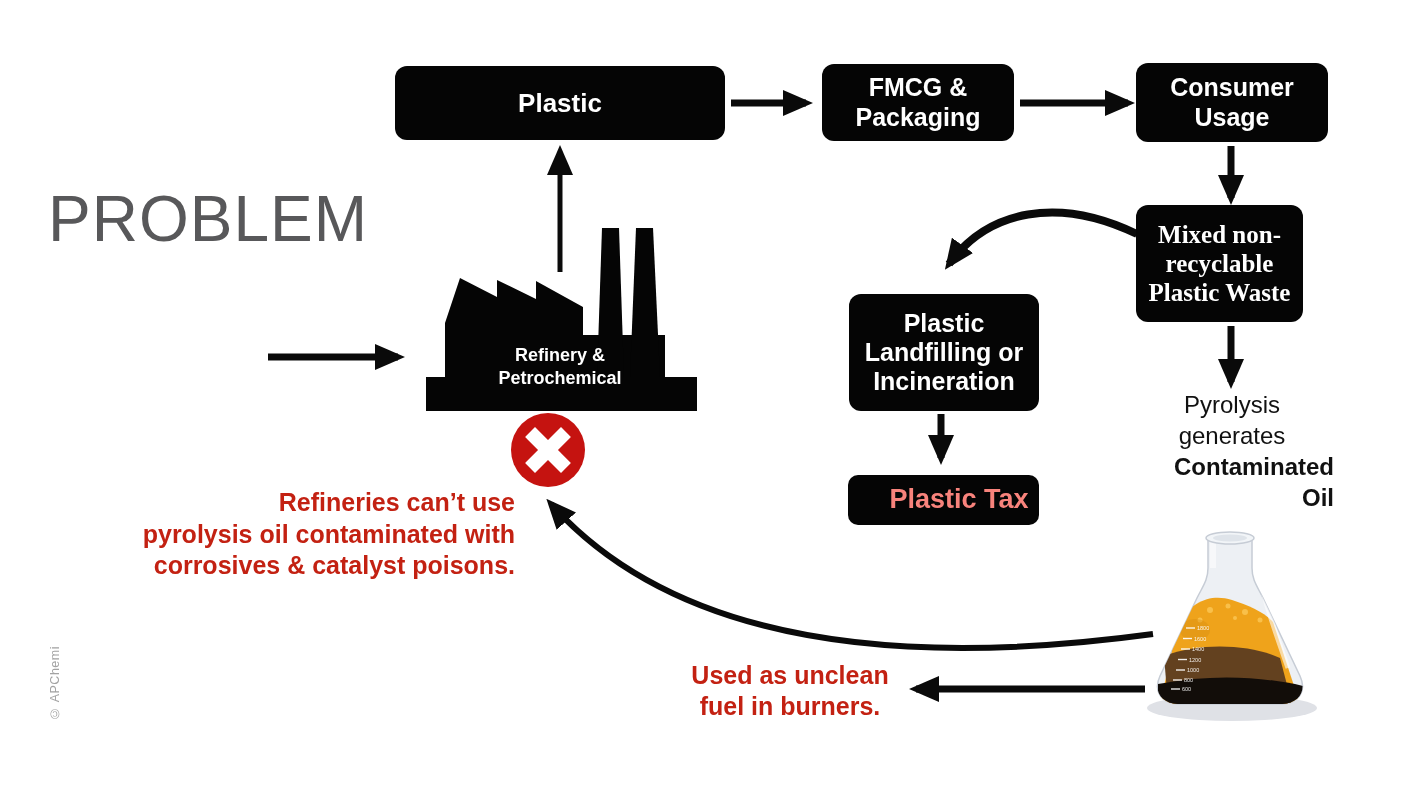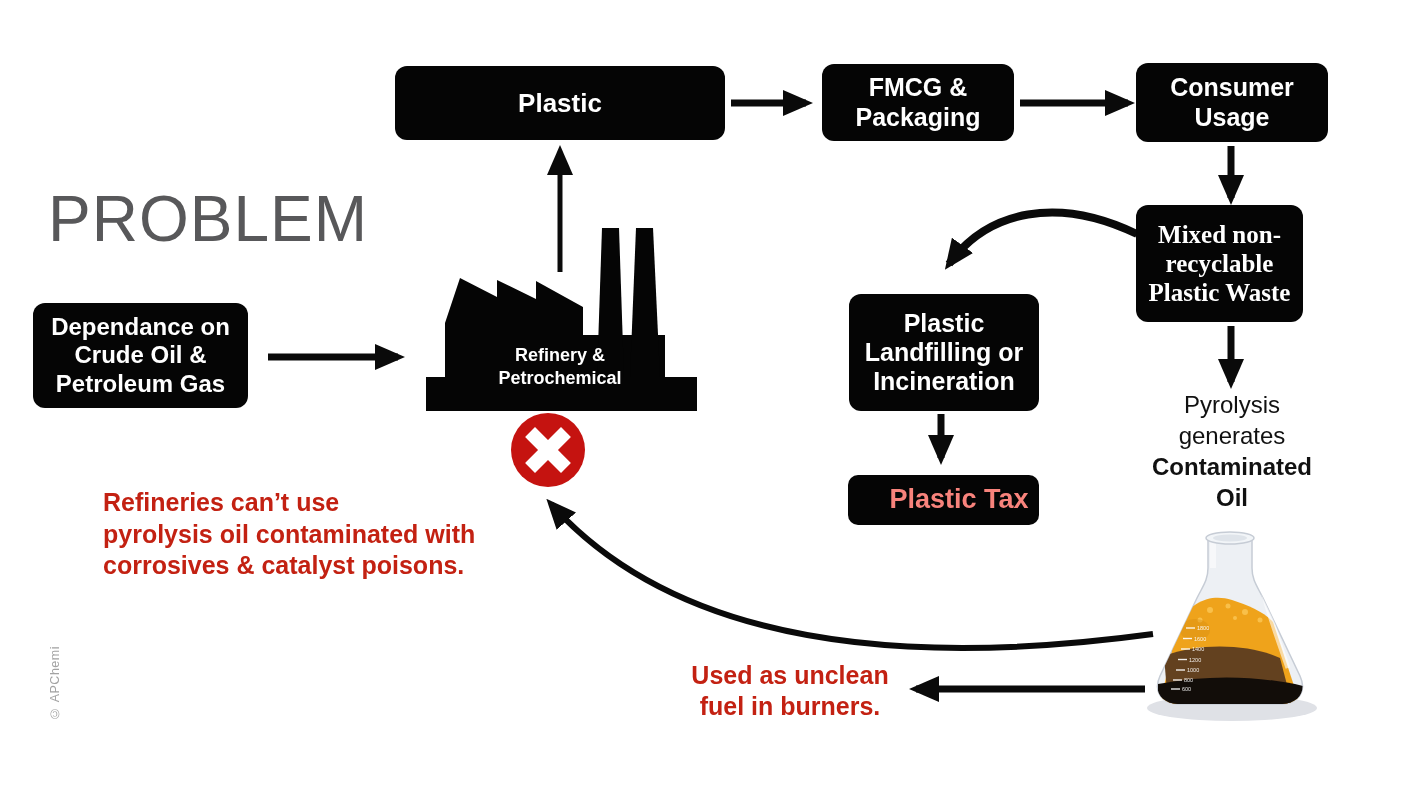--- a/index.html
+++ b/index.html
@@ -23,24 +23,24 @@
   .box-dependance{left:33px;top:303px;width:215px;height:105px;font-size:24px;}
   
   .factory{left:420px;top:225px;width:280px;height:186px;z-index:2;}
   .factory-label{left:428px;top:344px;width:264px;text-align:center;color:#fff;
                  font-weight:bold;font-size:18px;line-height:1.26;z-index:3;}
   
   .xcircle{left:511px;top:413px;width:74px;height:74px;z-index:5;}
   
   .pyro{left:1130px;top:389px;width:204px;text-align:center;color:#111;
         font-size:24px;line-height:31px;z-index:2;}
-  .pyro .b{font-weight:bold;}
+  .pyro .b{font-weight:bold;text-align:right;}
   
   .rednote{color:#c32112;font-weight:bold;font-size:25px;line-height:31.5px;z-index:2;}
-  .note-refineries{left:103px;top:487px;width:412px;}
+  .note-refineries{left:103px;top:487px;width:412px;text-align:right;}
   .note-burners{left:655px;top:660px;width:270px;text-align:center;line-height:31px;}
   
   .watermark{left:48px;top:646px;color:#a3a3a3;font-size:12.5px;letter-spacing:.5px;
              writing-mode:vertical-rl;transform:rotate(180deg);z-index:2;}
   
   .arrows{left:0;top:0;width:1422px;height:800px;z-index:3;pointer-events:none;}
   .flask{left:1140px;top:528px;width:180px;height:195px;z-index:2;}
 </style>
 </head>
 <body>
@@ -138,25 +138,20 @@
   <div class="box box-landfill">
     <div>Plastic</div>
     <div>Landfilling or</div>
     <div>Incineration</div>
   </div>
 
   <div class="box box-tax">
     <div class="tax-text">Plastic Tax</div>
   </div>
 
-  <div class="box box-dependance">
-    <div>Dependance on</div>
-    <div>Crude Oil &amp;</div>
-    <div>Petroleum Gas</div>
-  </div>
 
   <svg class="abs factory" viewBox="0 0 280 186">
     <g fill="#050505">
       <rect x="6" y="152" width="271" height="34"></rect>
       <rect x="25" y="110" width="220" height="44"></rect>
       <path d="M25,152 L25,98 L40,53 L77,72 L77,55 L116,74 L116,56 L163,82 L163,152 Z"></path>
       <polygon points="182,3 199,3 204,152 177,152"></polygon>
       <polygon points="216,3 233,3 240,152 210,152"></polygon>
     </g>
   </svg>

